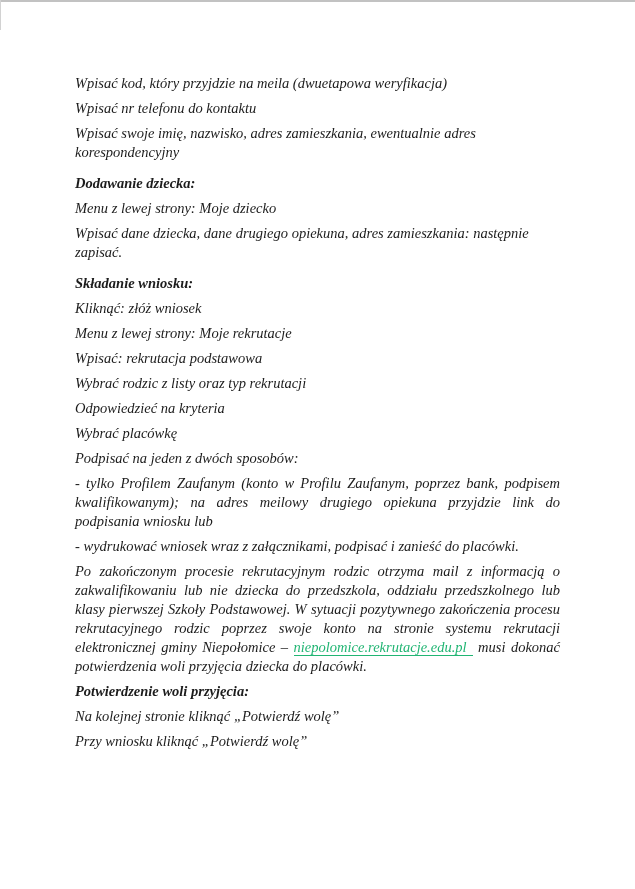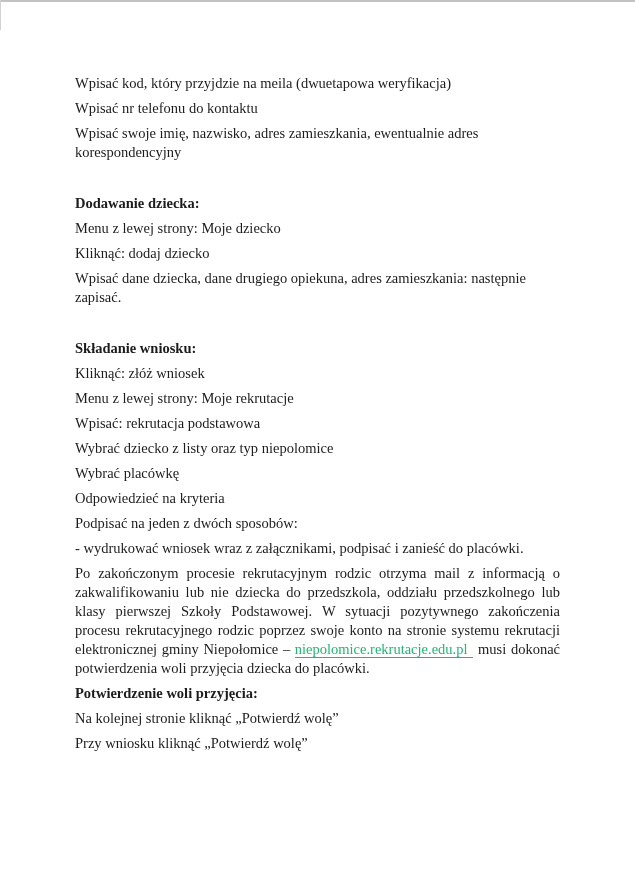--- a/index.html
+++ b/index.html
@@ -37,26 +37,27 @@
     top: 74px;
     width: 485px;
     color: #1c1c1c;
   }
   .content p {
     margin: 0 0 6px 0;
     font-size: 14.5px;
     line-height: 19px;
     font-weight: normal;
     text-align: left;
+    font-style: italic;
   }
   p.heading {
     font-weight: bold;
   }
   p.gap-before {
-    margin-top: 32px;
+    margin-top: 12px;
   }
   p.justified {
     text-align: justify;
   }
   .doc-link {
     text-decoration: none;
     border-bottom: 1px solid;
     padding-right: 6px;
     cursor: pointer;
   }
@@ -69,32 +70,32 @@
   <div class="page-border-left"></div>
 
   <div class="content">
 
     <p>Wpisać kod, który przyjdzie na meila (dwuetapowa weryfikacja)</p>
     <p>Wpisać nr telefonu do kontaktu</p>
     <p>Wpisać swoje imię, nazwisko, adres zamieszkania, ewentualnie adres korespondencyjny</p>
 
     <p class="heading gap-before">Dodawanie dziecka:</p>
     <p>Menu z lewej strony: Moje dziecko</p>
-    <p>Kliknąć: dodaj dziecko</p>
     <p>Wpisać dane dziecka, dane drugiego opiekuna, adres zamieszkania: następnie zapisać.</p>
 
     <p class="heading gap-before">Składanie wniosku:</p>
     <p>Kliknąć: złóż wniosek</p>
     <p>Menu z lewej strony: Moje rekrutacje</p>
     <p>Wpisać: rekrutacja podstawowa</p>
-    <p>Wybrać dziecko z listy oraz typ niepolomice</p>
+    <p>Wybrać rodzic z listy oraz typ rekrutacji</p>
+    <p>Odpowiedzieć na kryteria</p>
     <p>Wybrać placówkę</p>
-    <p>Odpowiedzieć na kryteria</p>
     <p>Podpisać na jeden z dwóch sposobów:</p>
 
+    <p class="justified">- tylko Profilem Zaufanym (konto w Profilu Zaufanym, poprzez bank, podpisem kwalifikowanym); na adres meilowy drugiego opiekuna przyjdzie link do podpisania wniosku lub</p>
     <p>- wydrukować wniosek wraz z załącznikami, podpisać i zanieść do placówki.</p>
 
     <p class="justified"><span>Po zakończonym procesie rekrutacyjnym rodzic otrzyma mail z informacją o zakwalifikowaniu lub nie dziecka do przedszkola, oddziału przedszkolnego lub klasy pierwszej Szkoły Podstawowej. W sytuacji pozytywnego zakończenia procesu rekrutacyjnego rodzic poprzez swoje konto na stronie systemu rekrutacji elektronicznej gminy Niepołomice – </span><span class="doc-link" style="color: rgb(33, 181, 115); border-bottom-color: rgb(33, 181, 115);">niepolomice.rekrutacje.edu.pl</span><span> musi dokonać potwierdzenia woli przyjęcia dziecka do placówki.</span></p>
 
     <p class="heading">Potwierdzenie woli przyjęcia:</p>
     <p>Na kolejnej stronie kliknąć „Potwierdź wolę”</p>
     <p>Przy wniosku kliknąć „Potwierdź wolę”</p>
 
   </div>
 </div>

